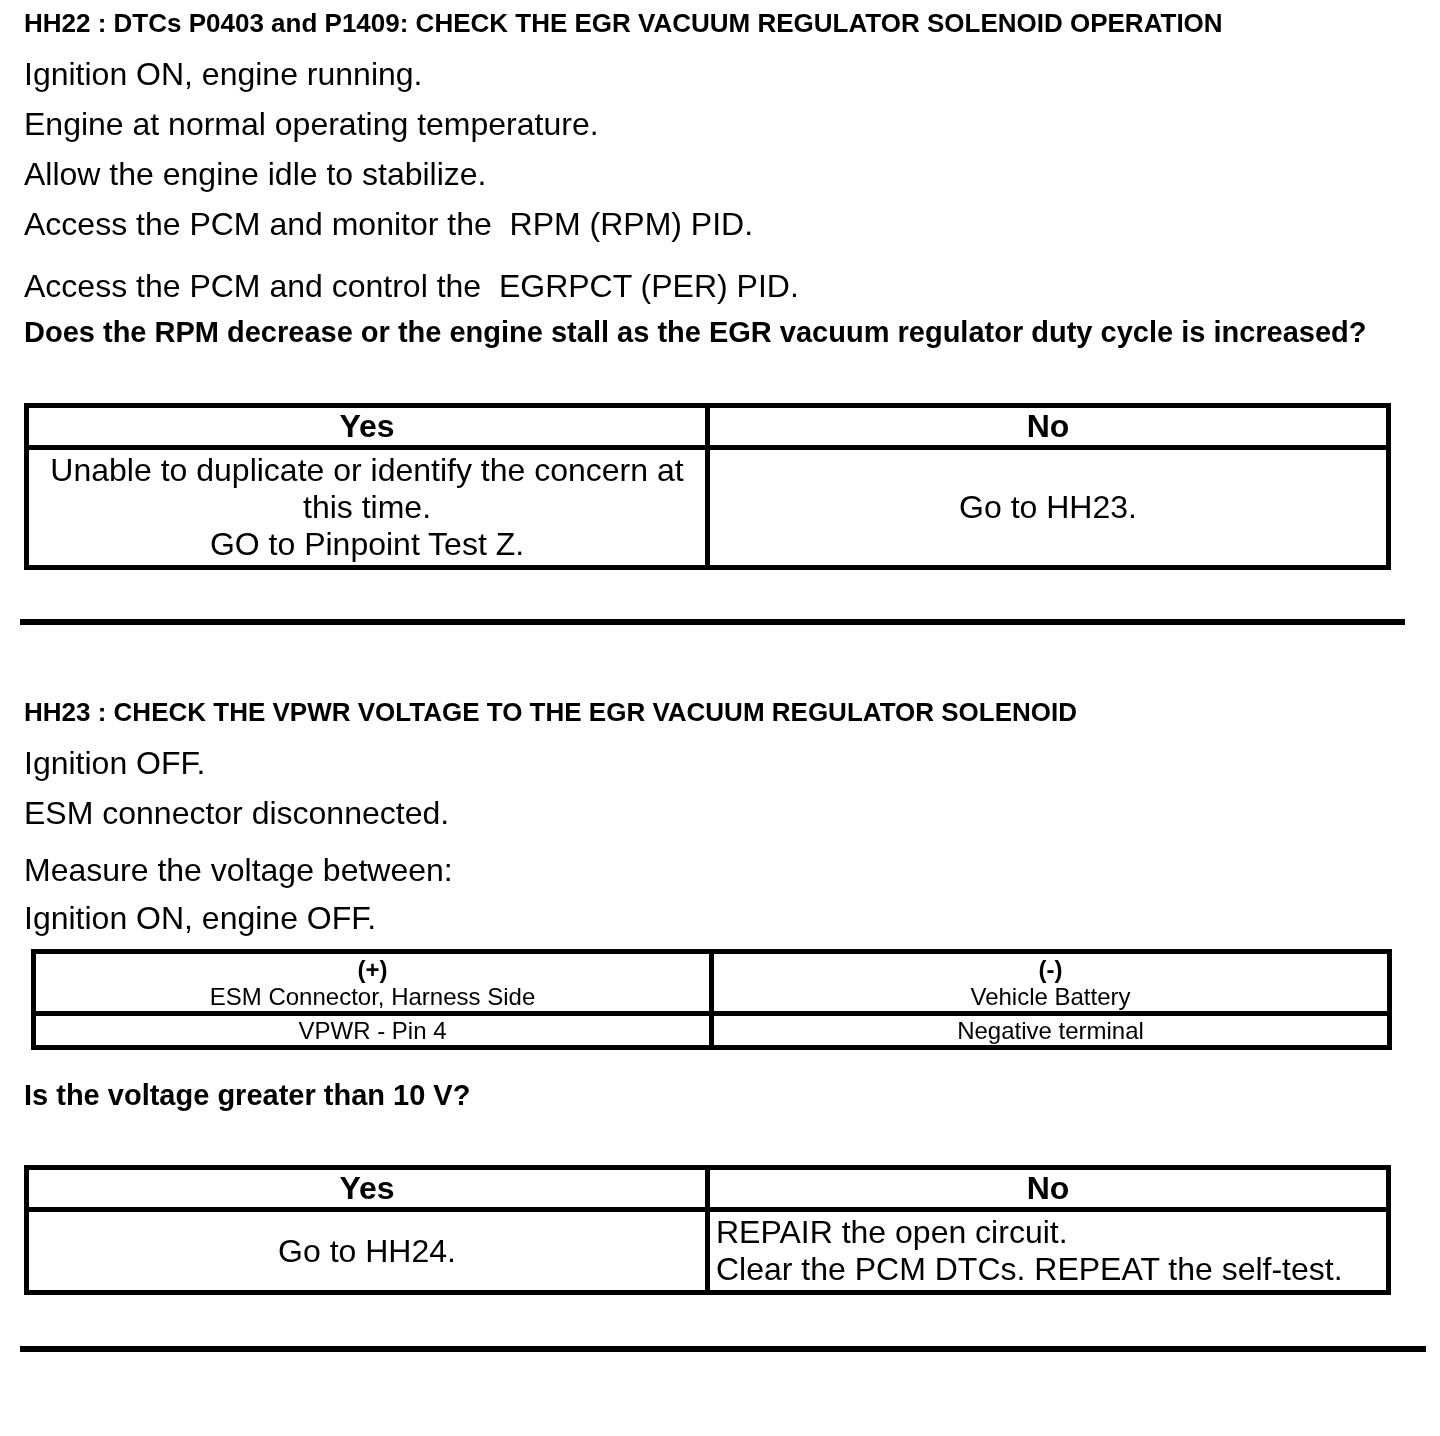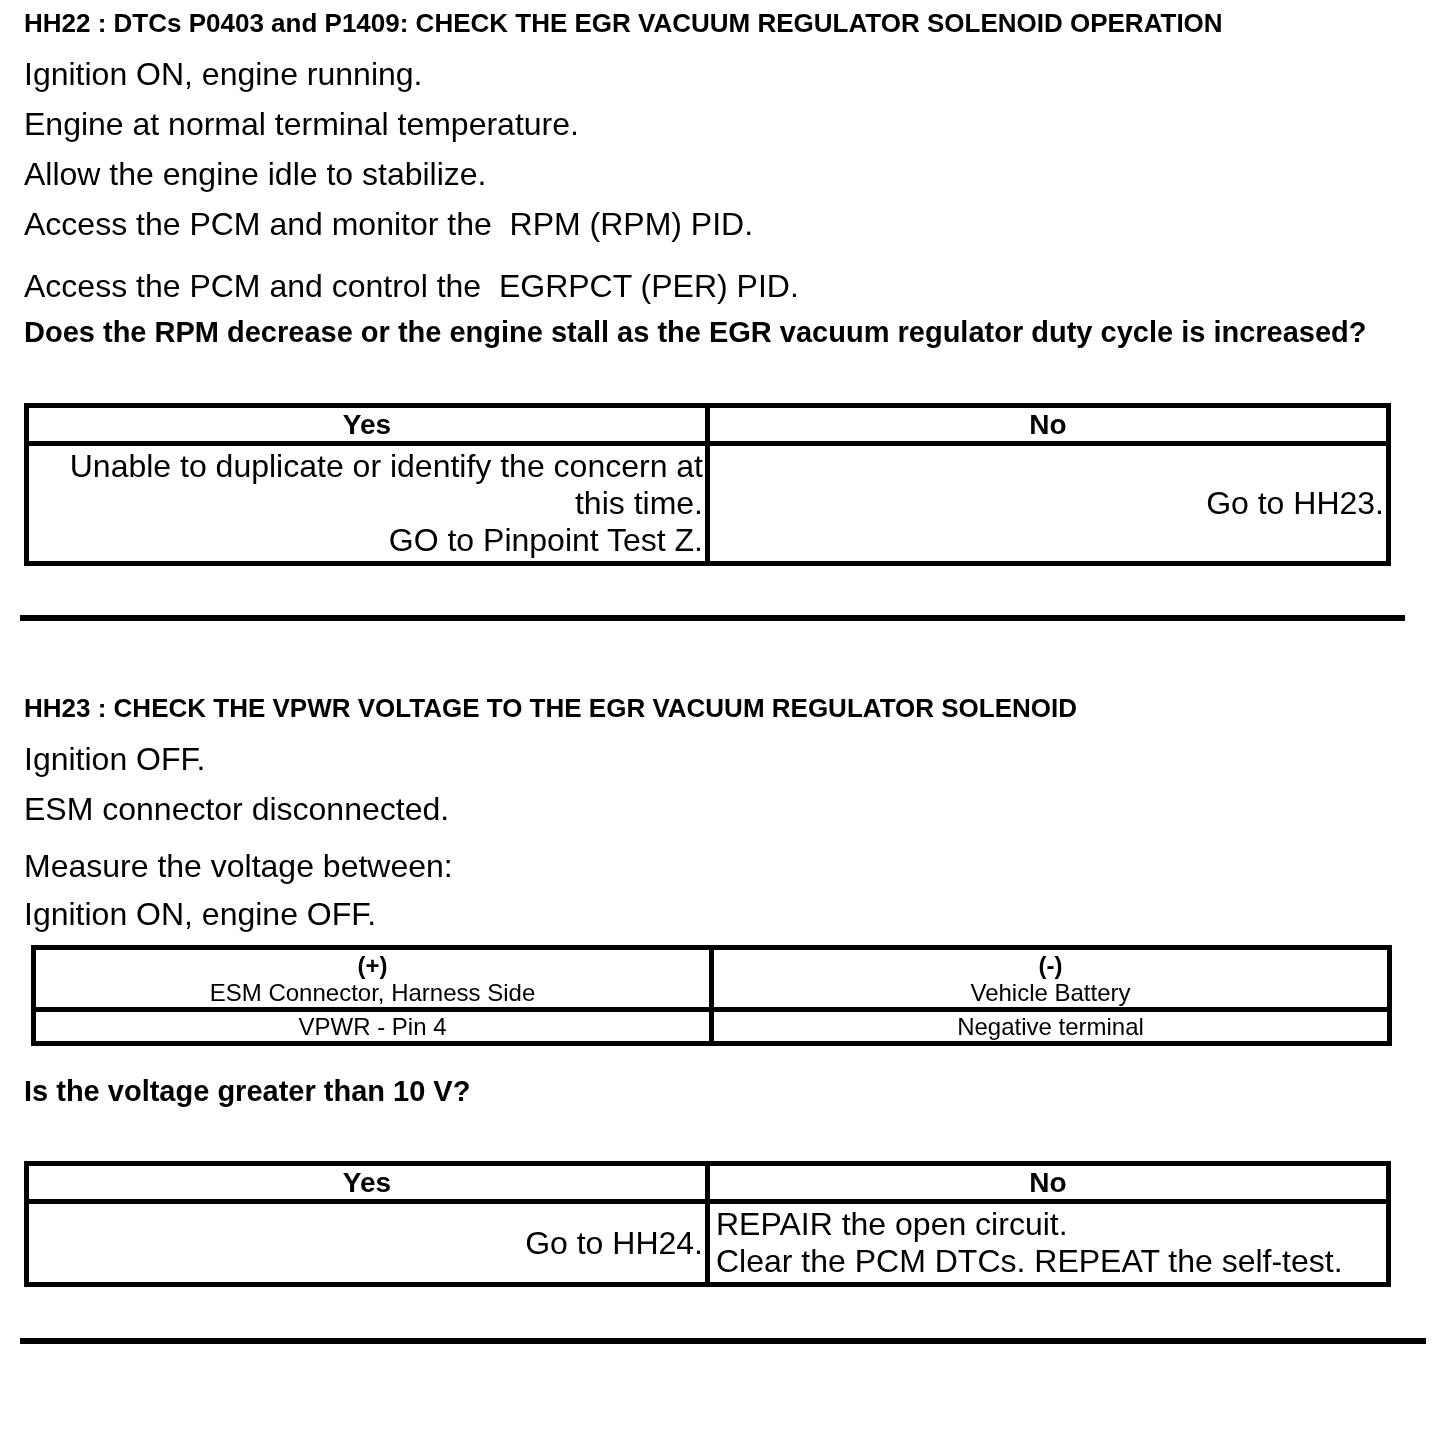--- a/index.html
+++ b/index.html
@@ -46,30 +46,30 @@
 
   table { border-collapse: collapse; table-layout: fixed; }
   th, td { border: 5px solid #000000; padding: 0; }
 
   .decision-table {
     width: 1367px;
     margin-top: 52px;
   }
   .decision-table.t3 { margin-top: 51px; }
   .decision-table th {
-    font-size: 28px;
+    font-size: 32px;
     font-weight: bold;
     height: 33px;
     text-align: center;
     vertical-align: middle;
   }
   .decision-table td {
     font-size: 32px;
     line-height: 37px;
-    text-align: right;
+    text-align: center;
     vertical-align: middle;
     padding: 2px;
   }
   .decision-table.t1 td { height: 109px; }
   .decision-table.t3 td { height: 74px; }
   .decision-table td.left-align {
     text-align: left;
     padding-left: 6px;
   }
 
@@ -104,21 +104,21 @@
 </style>
 </head>
 <body>
 
 <div class="page">
 
   <div>
     <h1 class="sec-title">HH22 : DTCs P0403 and P1409: CHECK THE EGR VACUUM REGULATOR SOLENOID OPERATION</h1>
 
     <p class="step first">Ignition ON, engine running.</p>
-    <p class="step">Engine at normal terminal temperature.</p>
+    <p class="step">Engine at normal operating temperature.</p>
     <p class="step">Allow the engine idle to stabilize.</p>
     <p class="step">Access the PCM and monitor the  RPM (RPM) PID.</p>
     <p class="step gap-big">Access the PCM and control the  EGRPCT (PER) PID.</p>
 
     <p class="question">Does the RPM decrease or the engine stall as the EGR vacuum regulator duty cycle is increased?</p>
 
     <table class="decision-table t1">
       <colgroup>
           <col style="width:50%">
           <col style="width:50%">

